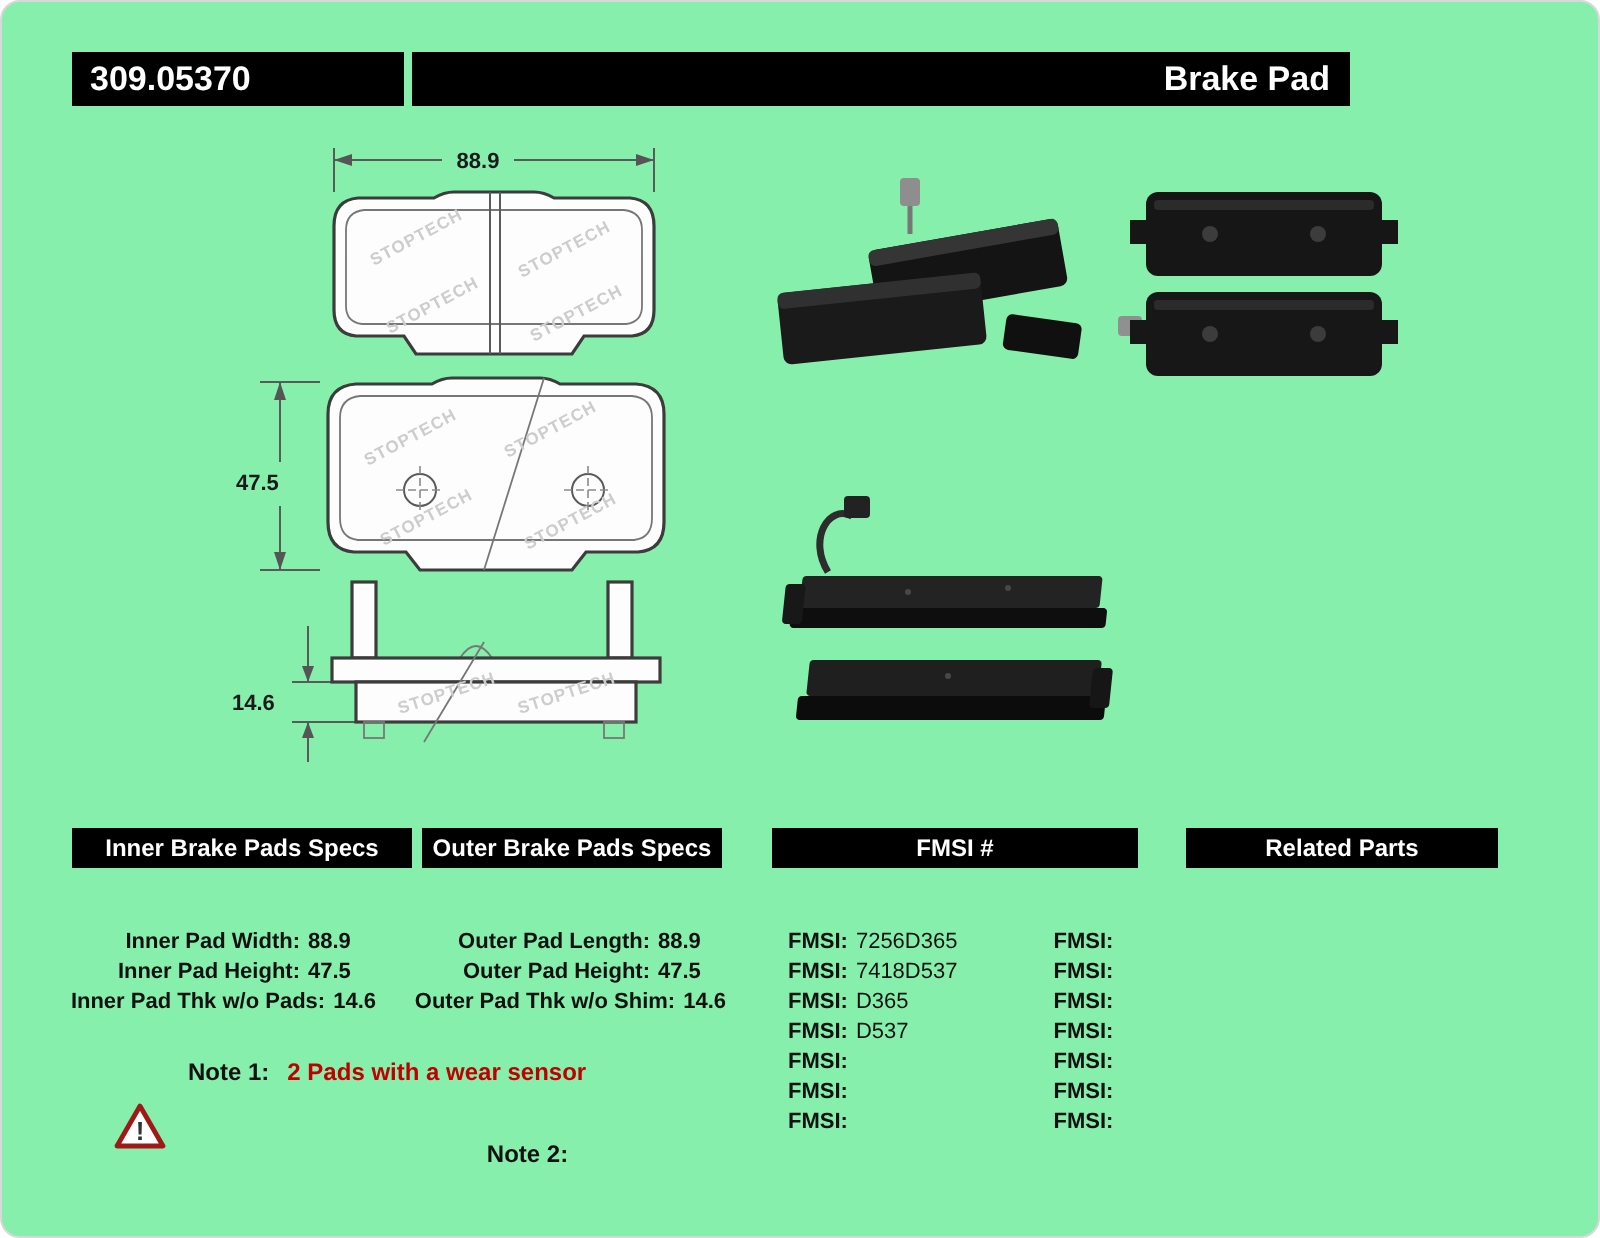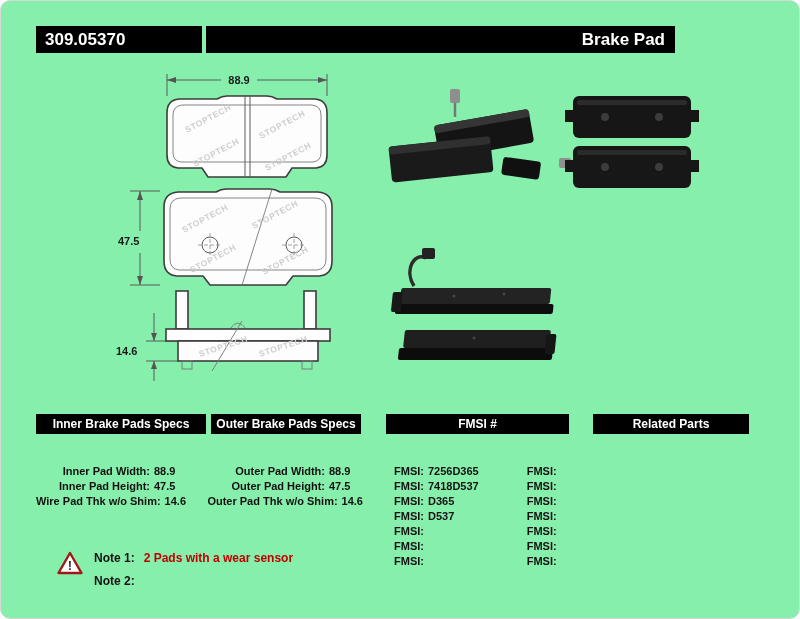--- a/index.html
+++ b/index.html
@@ -46,27 +46,27 @@
   .body-related { left:600px; width:148px; }
 
   .spec-row { display:flex; justify-content:flex-end; line-height:15px; white-space:nowrap; }
   .spec-label { font-weight:bold; }
   .spec-value { width:34px; margin-left:4px; font-weight:bold; }
 
   .fmsi-col1 { width:102px; }
   .fmsi-col2 { width:75px; }
   .fmsi-row { display:flex; line-height:15px; white-space:nowrap; }
   .fmsi-label { font-weight:bold; margin-right:4px; }
-  .fmsi-value { font-weight:bold; }
+  .fmsi-value { font-weight:normal; }
 
   
   .warn-tri { position:absolute; left:56px; top:550px; }
-  .notes { position:absolute; left:93px; top:549px; font-size:12px; }
+  .notes { position:absolute; left:93px; top:527px; font-size:12px;text-align:right; }
   .note-line { line-height:17px; white-space:nowrap; }
-  .note-line + .note-line { margin-top:6px; }
+  .note-line + .note-line { margin-top:24px; }
   .note-label { font-weight:bold; color:#111; margin-right:9px; }
   .note-red { color:#c00000; font-weight:bold; }
 </style>
 </head>
 <body>
 
 <div class="sheet">
 
   <div class="bar bar-left">
     <span>309.05370</span>
@@ -214,28 +214,28 @@
   <div class="col-body body-inner">
     <div class="spec-row">
       <span class="spec-label">Inner Pad Width:</span>
       <span class="spec-value">88.9</span>
     </div>
     <div class="spec-row">
       <span class="spec-label">Inner Pad Height:</span>
       <span class="spec-value">47.5</span>
     </div>
     <div class="spec-row">
-      <span class="spec-label">Wire Pad Thk w/o Shim:</span>
+      <span class="spec-label">Inner Pad Thk w/o Pads:</span>
       <span class="spec-value">14.6</span>
     </div>
   </div>
 
   <div class="col-body body-outer">
     <div class="spec-row">
-      <span class="spec-label">Outer Pad Width:</span>
+      <span class="spec-label">Outer Pad Length:</span>
       <span class="spec-value">88.9</span>
     </div>
     <div class="spec-row">
       <span class="spec-label">Outer Pad Height:</span>
       <span class="spec-value">47.5</span>
     </div>
     <div class="spec-row">
       <span class="spec-label">Outer Pad Thk w/o Shim:</span>
       <span class="spec-value">14.6</span>
     </div>

